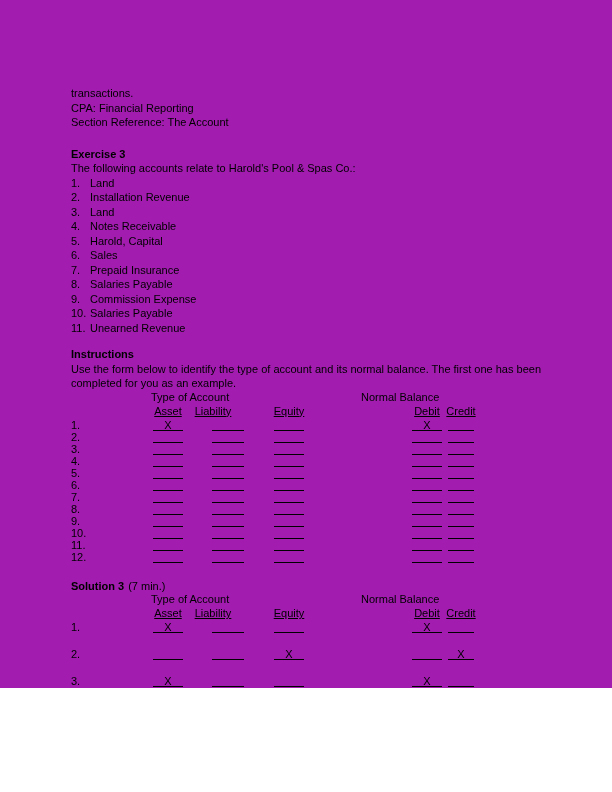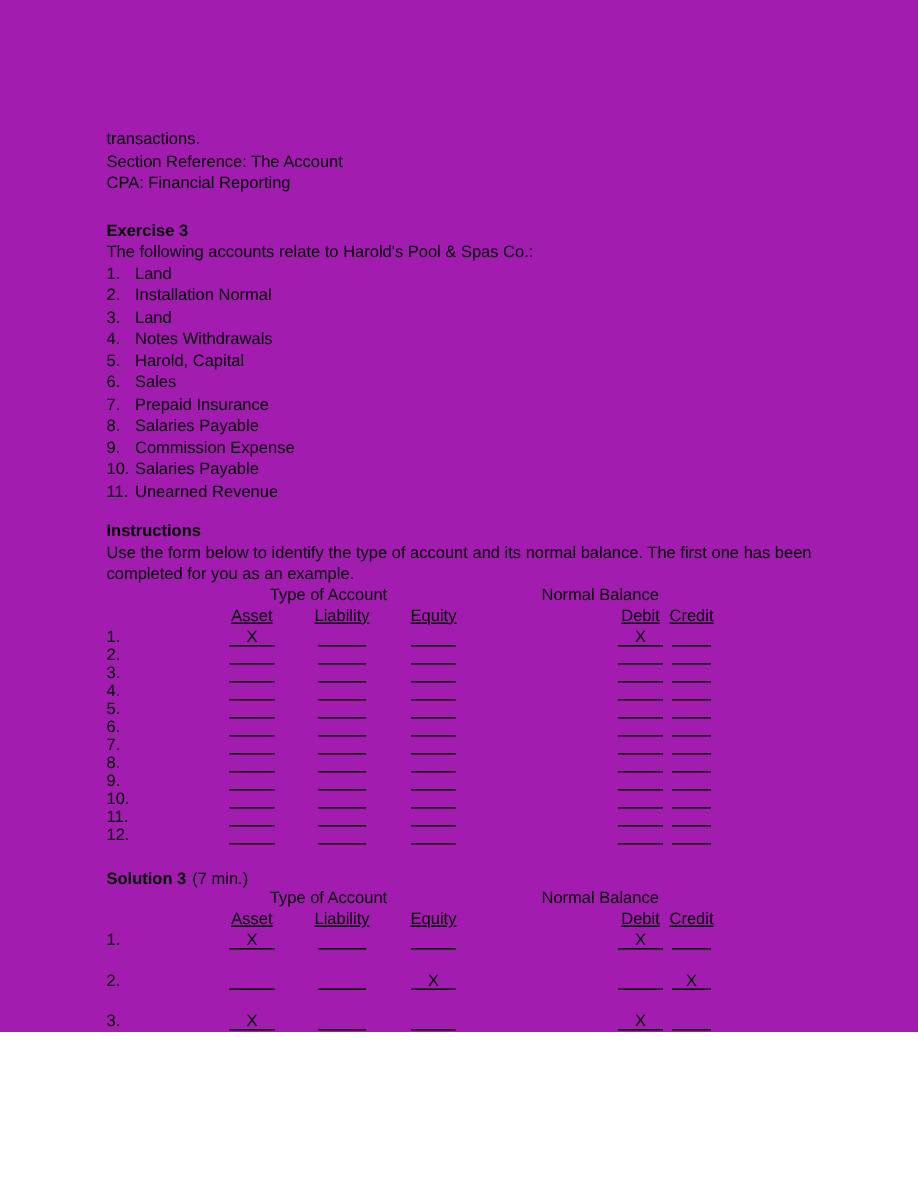--- a/index.html
+++ b/index.html
@@ -19,26 +19,26 @@
   .mt17 { margin-top:17px; }
   .mt12 { margin-top:12px; }
   .mt16 { margin-top:16px; }
   .li { line-height:14.5px; }
   .li .num { display:inline-block; width:19px; }
   .dur { font-weight:normal; margin-left:4px; }
 
   
   .form { position:relative; margin-top:0; }
   .fgroup { position:relative; height:14px; }
-  .fgroup .g1 { position:absolute; left:80px;  width:136px; text-align:center; }
+  .fgroup .g1 { position:absolute; left:80px;  width:136px; text-align:left; }
   .fgroup .g2 { position:absolute; left:290px; width:140px; text-align:left; }
   .fcols { position:relative; height:14px; }
   .fcols span { position:absolute; text-align:center; text-decoration:underline; }
   .fcols .ca { left:82px;  width:30px; }
-  .fcols .cl { left:134px; width:46px; }
+  .fcols .cl { left:119px; width:46px; }
   .fcols .ce { left:200px; width:36px; }
   .fcols .cd { left:341px; width:30px; }
   .fcols .cc { left:374px; width:32px; }
   .frow { position:relative; height:12px; }
   .sol .frow { height:27px; }
   .frow .num { position:absolute; left:0; top:0; line-height:12px; }
   .cell {
     position:absolute; top:0;
     height:12px; line-height:12px;
     border-bottom:1px solid #000;
@@ -66,44 +66,44 @@
 </head>
 <body>
 
 <div class="page">
   <div class="content">
 
     <div class="para">
 
         <div>transactions.</div>
 
+        <div>CPA: Financial Reporting</div>
+
         <div>Section Reference: The Account</div>
-
-        <div>CPA: Financial Reporting</div>
       </div>
 
     <div class="h para mt17">Exercise 3</div>
     <div class="para">The following accounts relate to Harold's Pool &amp; Spas Co.:</div>
 
     <div>
 
         <div class="li">
           <span class="num">1.</span><span>Land</span>
         </div>
 
         <div class="li">
-          <span class="num">2.</span><span>Installation Normal</span>
+          <span class="num">2.</span><span>Installation Revenue</span>
         </div>
 
         <div class="li">
           <span class="num">3.</span><span>Land</span>
         </div>
 
         <div class="li">
-          <span class="num">4.</span><span>Notes Withdrawals</span>
+          <span class="num">4.</span><span>Notes Receivable</span>
         </div>
 
         <div class="li">
           <span class="num">5.</span><span>Harold, Capital</span>
         </div>
 
         <div class="li">
           <span class="num">6.</span><span>Sales</span>
         </div>
 

